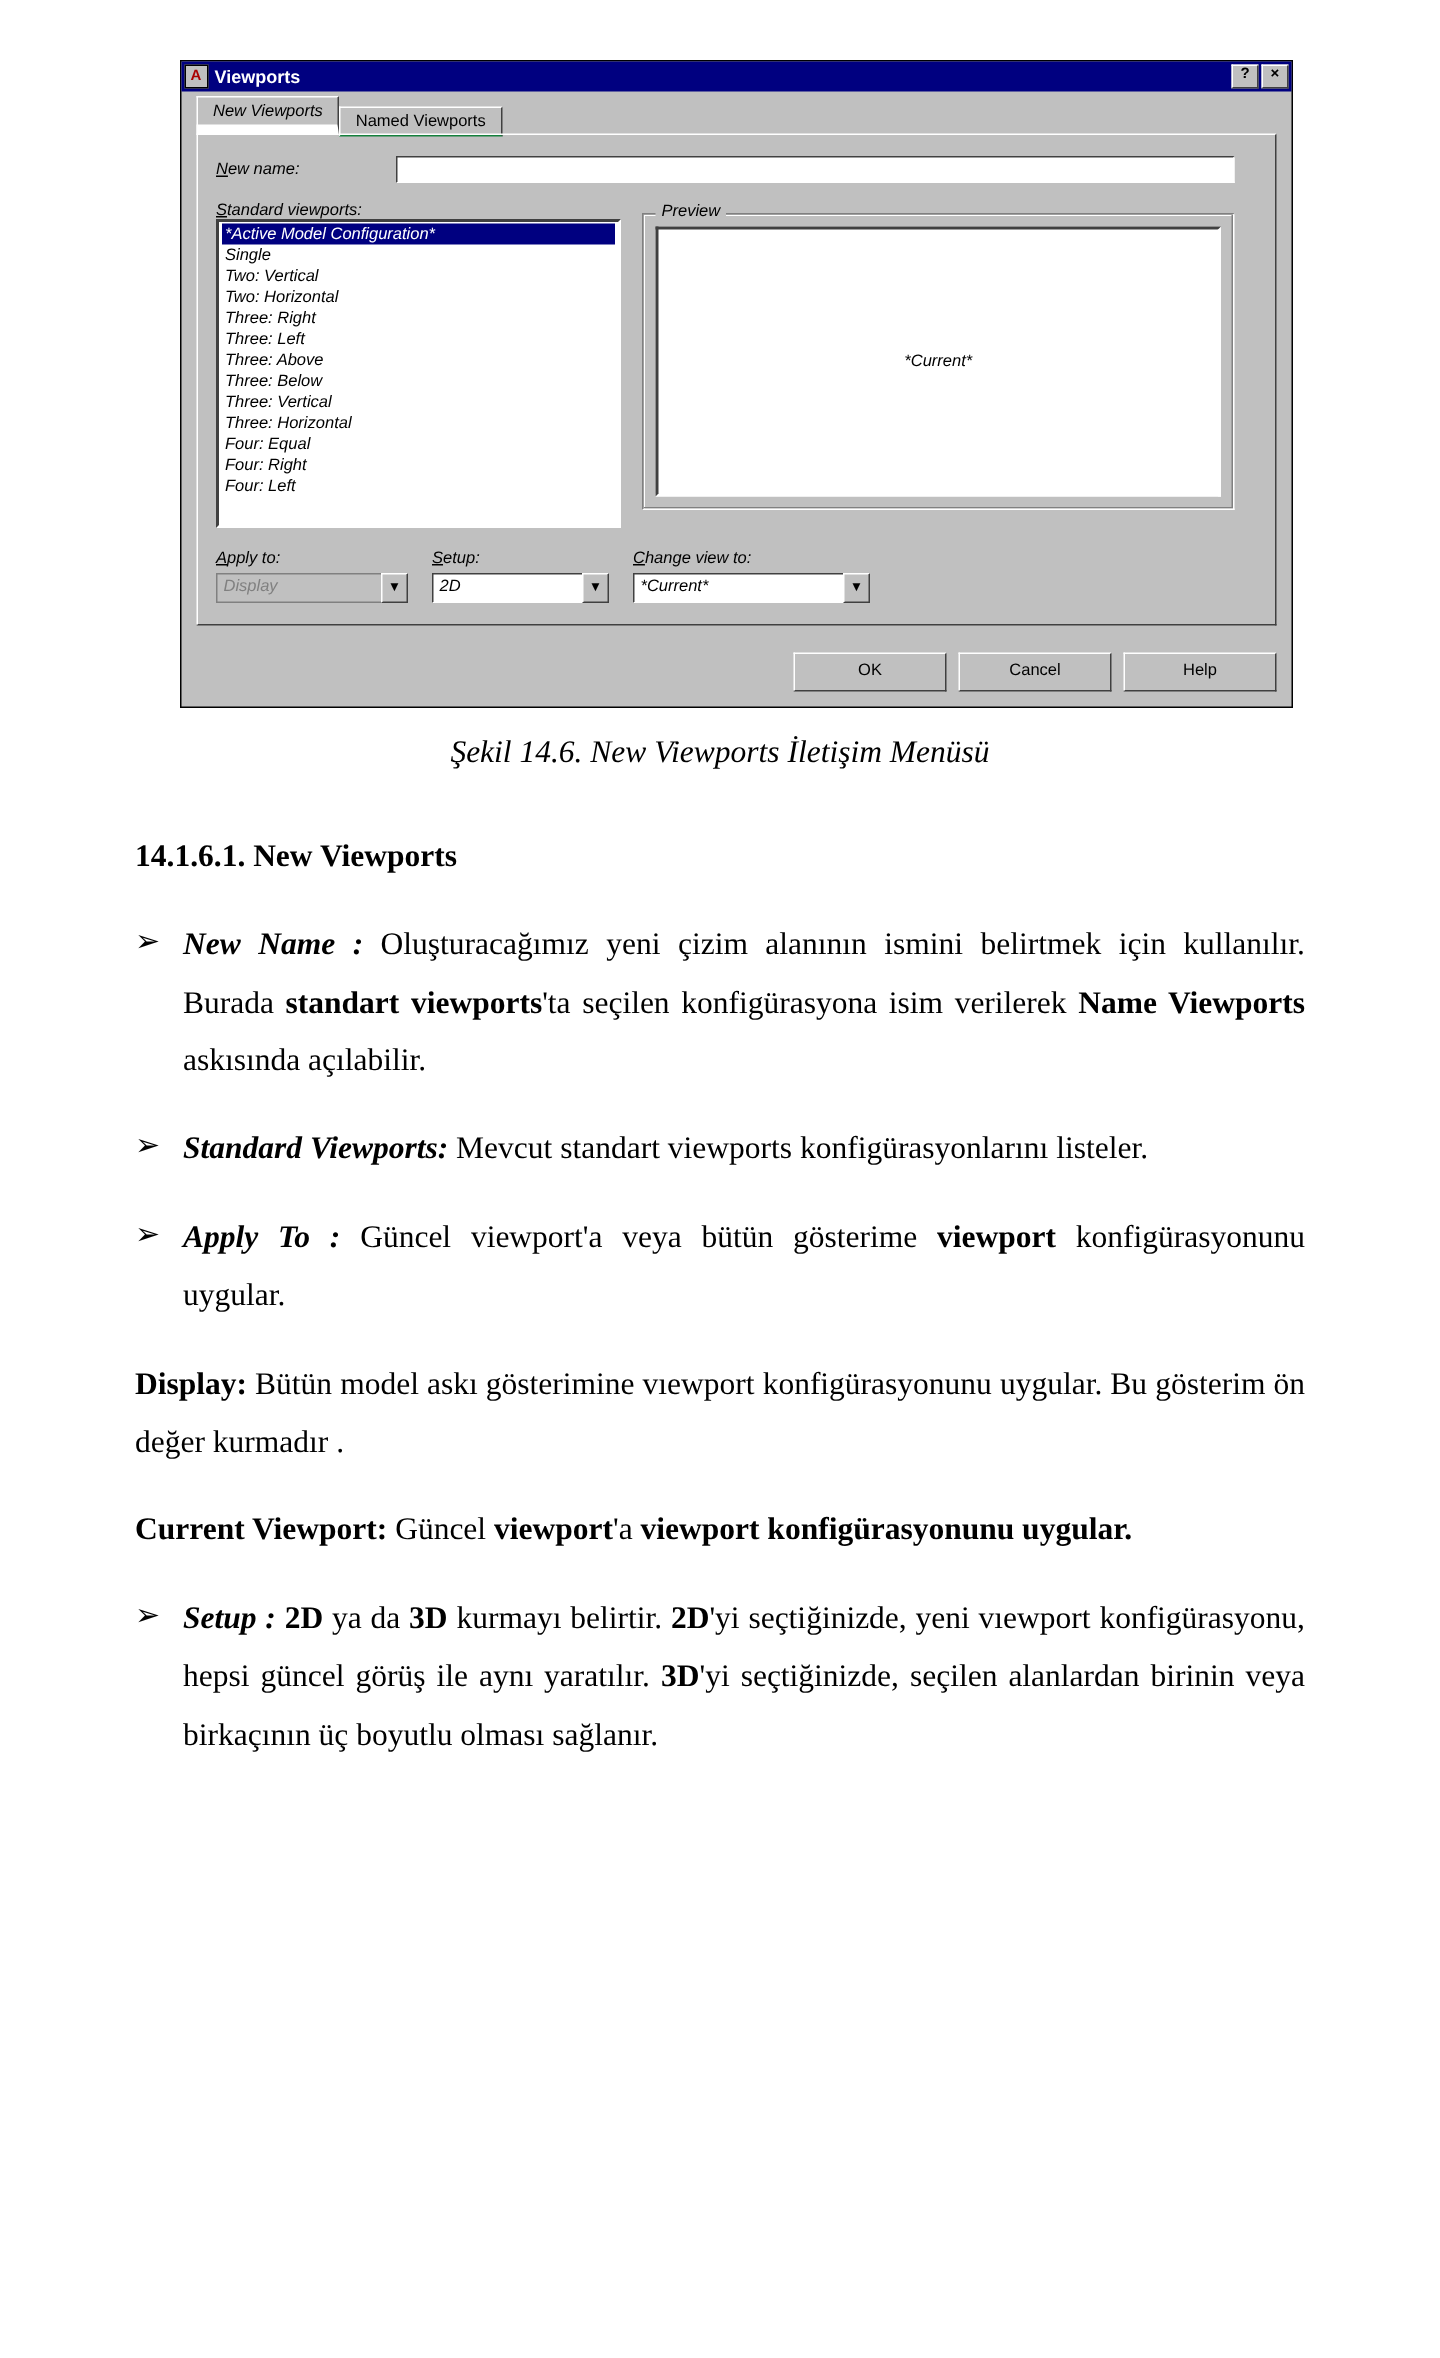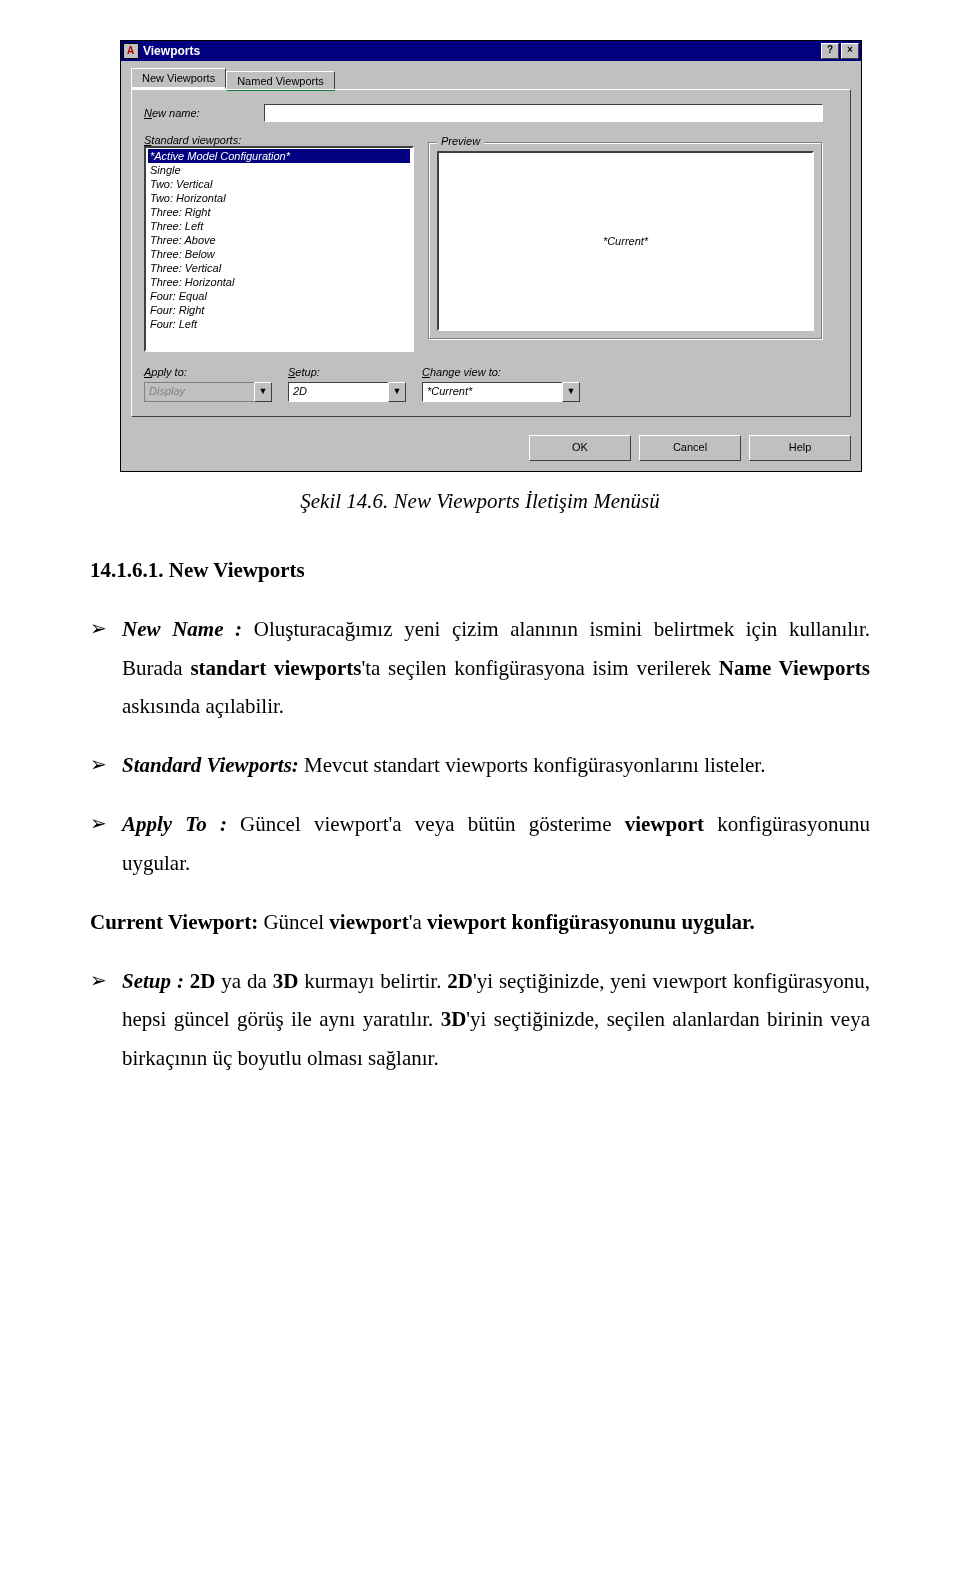--- a/index.html
+++ b/index.html
@@ -80,22 +80,23 @@
     border-top: 1px solid #fff;
     border-left: 1px solid #fff;
     border-right: 1px solid #404040;
     background: #c0c0c0;
     font-size: 11px;
     margin-right: 0px;
     position: relative;
     top: 1px;
   }
   .tab.active {
-    border-bottom: 3px solid #ffffff;
+    border-bottom: 7px solid #ffffff;
     z-index: 2;
+    font-style: italic;
   }
   .tab.inactive {
     border-bottom: 1px solid #15803d;
     top: 2px;
   }
   .tab-panel {
     border-top: 1px solid #fff;
     border-left: 1px solid #fff;
     border-right: 1px solid #404040;
     border-bottom: 1px solid #404040;
@@ -365,20 +366,23 @@
         <span class="bi">New Name :</span><span> Oluşturacağımız yeni çizim alanının ismini belirtmek için kullanılır. Burada </span><span class="b">standart viewports</span><span>'ta seçilen konfigürasyona isim verilerek </span><span class="b">Name Viewports</span><span> askısında açılabilir.</span>
       </li>
       <li>
         <span class="bi">Standard Viewports:</span><span> Mevcut standart viewports konfigürasyonlarını listeler.</span>
       </li>
       <li>
         <span class="bi">Apply To :</span><span> Güncel viewport'a veya bütün gösterime </span><span class="b">viewport</span><span> konfigürasyonunu uygular.</span>
       </li>
     </ul>
 
+    <p class="para">
+      <span class="b">Display:</span><span> Bütün model askı gösterimine vıewport konfigürasyonunu  uygular. Bu gösterim ön değer kurmadır .</span>
+    </p>
 
     <p class="para">
       <span class="b">Current Viewport:</span><span> Güncel </span><span class="b">viewport</span><span>'a </span><span class="b">viewport konfigürasyonunu uygular.</span>
     </p>
 
     <ul class="arrows">
       <li>
         <span class="bi">Setup :</span><span> </span><span class="b">2D</span><span> ya da </span><span class="b">3D</span><span> kurmayı belirtir. </span><span class="b">2D</span><span>'yi seçtiğinizde, yeni vıewport konfigürasyonu, hepsi güncel görüş ile aynı yaratılır. </span><span class="b">3D</span><span>'yi seçtiğinizde, seçilen alanlardan birinin veya birkaçının üç boyutlu olması sağlanır.</span>
       </li>
     </ul>

